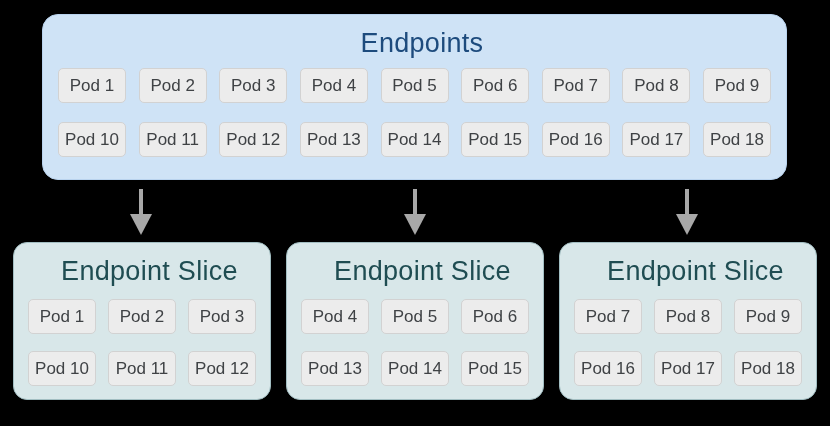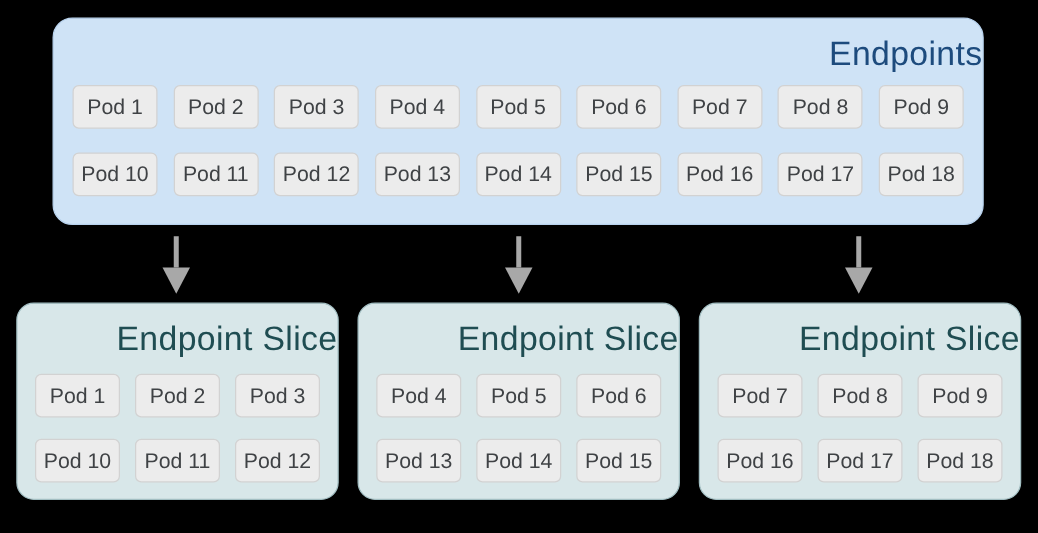--- a/index.html
+++ b/index.html
@@ -27,21 +27,21 @@
     background: var(--endpoints-fill, #cfe3f6);
     border: 1.5px solid var(--endpoints-border, #b9d3ee);
     border-radius: 16px;
   }
   .box-title {
     position: absolute;
     top: 10px;
     left: 15px;
     right: 0;
     margin: 0;
-    text-align: right;
+    text-align: center;
     font-size: 27px;
     line-height: 36px;
     font-weight: 500;
     letter-spacing: 0.3px;
   }
   .endpoints-box .box-title { color: var(--endpoints-title, #1d4b7d); }
 
   
   .pod-row {
     position: absolute;

